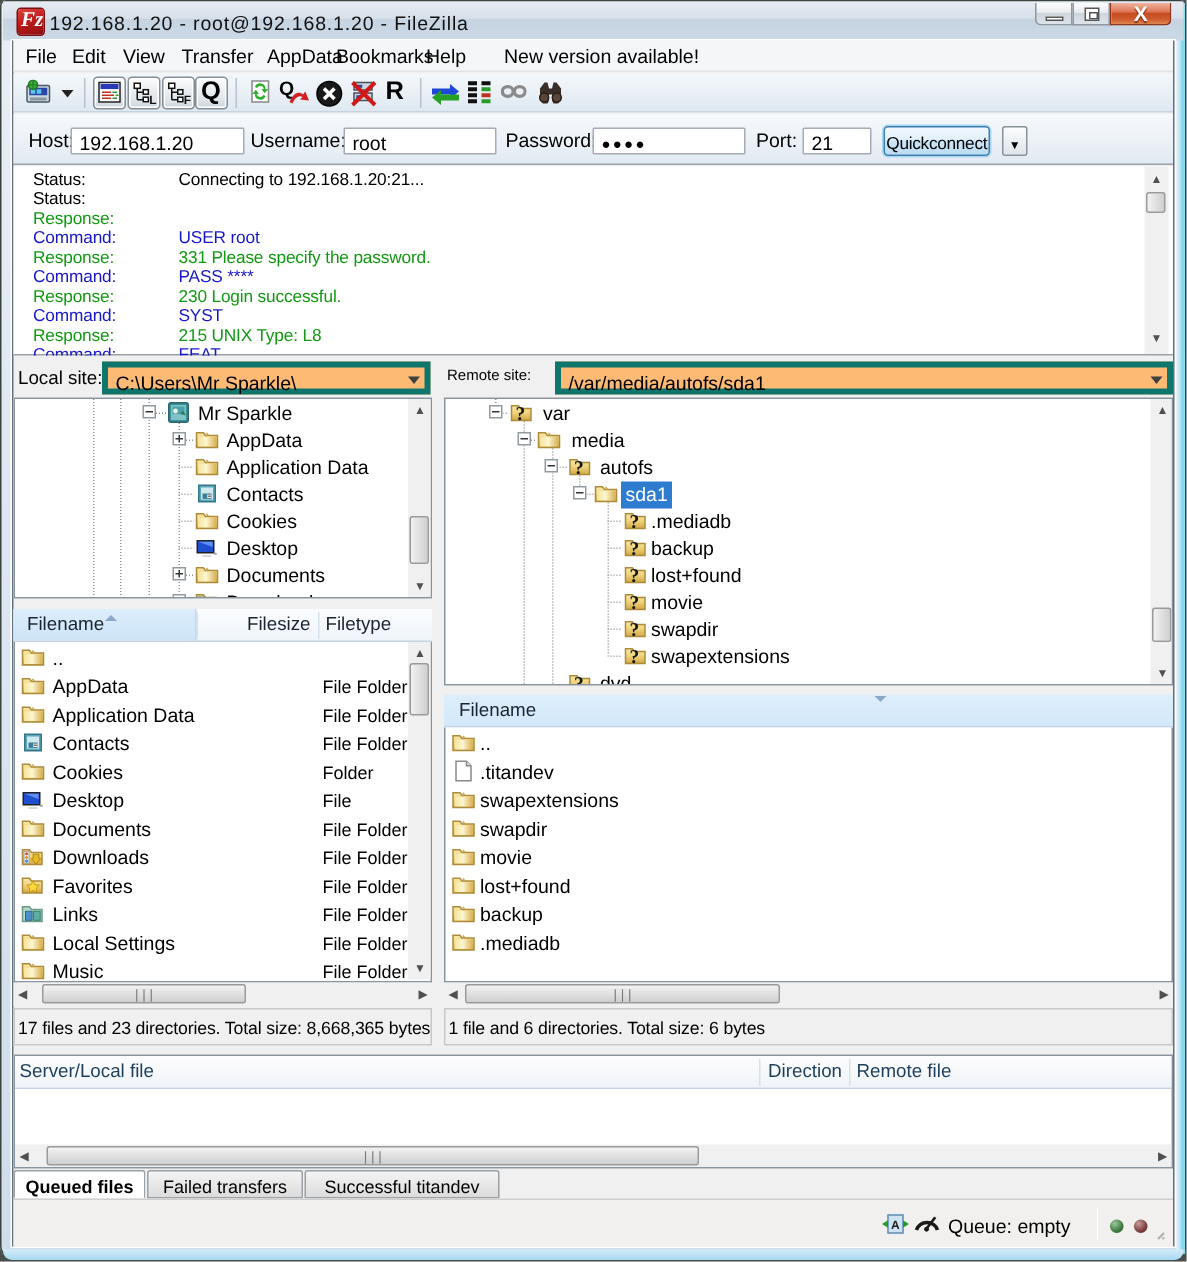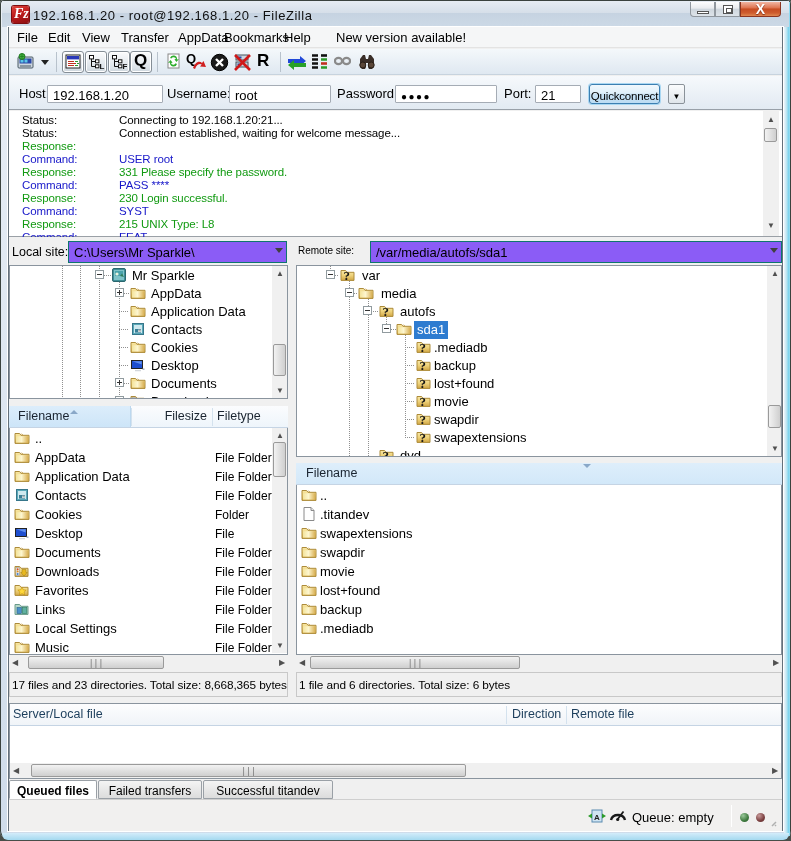--- a/index.html
+++ b/index.html
@@ -47,21 +47,21 @@
 .lr{position:absolute;left:5px;width:750px;height:13px;font-size:11.5px;letter-spacing:-0.1px;white-space:pre}
 .lr b{font-weight:normal;position:absolute;left:8px}
 .lr i{font-style:normal;position:absolute;left:105px}
 .st{color:#000}.rs{color:#119a11}.cm{color:#1717c9}
 
 .vsb{position:absolute;width:16px;background:#f0f0f0}
 .hsb{position:absolute;height:16px;background:#f0f0f0}
 .sbarrow{position:absolute;color:#505050;font-size:8px;width:100%;text-align:center;line-height:10px}
 .vthumb{position:absolute;left:1px;width:13px;background:linear-gradient(90deg,#f2f2f2,#cfcfcf);border:1px solid #9a9a9a;border-radius:2px}
 .hthumb{position:absolute;top:1px;height:13px;background:linear-gradient(180deg,#f2f2f2,#cfcfcf);border:1px solid #9a9a9a;border-radius:2px;text-align:center;color:#777;font-size:9px;line-height:12px}
-.combo{position:absolute;top:-3px;height:22px;background:#8b5cf6;border:1px solid #0f766e;font-size:13px;padding:3px 0 0 5px}
+.combo{position:absolute;top:-3px;height:22px;background:#fdba74;border:4px solid #0f766e;font-size:13px;padding:3px 0 0 5px}
 .cardn{position:absolute;right:3px;top:6px;width:0;height:0;border:4px solid transparent;border-top:5px solid #404040}
 
 .panel{position:absolute;background:#fff;border:1px solid #8a949e}
 
 .lhead{position:absolute;height:22px;background:linear-gradient(180deg,#fbfcfe,#eef5fb);border-bottom:1px solid #c5d4e4;color:#1a2430;font-size:12.5px}
 .hsep{position:absolute;top:2px;width:1px;height:18px;background:#d4e2ee}
 
 .trow{position:absolute;height:18px;font-size:13px;white-space:nowrap}
 .ebox{position:absolute;width:9px;height:9px;background:#fff;border:1px solid #919b9f;top:4px}
 .ebox:before{content:"";position:absolute;left:1px;top:3px;width:5px;height:1px;background:#333}
@@ -264,21 +264,21 @@
     <div class="field" style="left:220px;width:102px">root</div>
     <span class="lbl" style="left:328px">Password:</span>
     <div class="field" style="left:386px;width:102px;letter-spacing:1.5px;font-size:10px;padding-top:5px">●●●●</div>
     <span class="lbl" style="left:495px">Port:</span>
     <div class="field" style="left:526px;width:46px">21</div>
     <div id="qcbtn">Quickconnect</div>
     <div id="qcdrop">▼</div>
   </div>
   <div id="log">
     <div class="lr st" style="top:3px"><b>Status:</b><i>Connecting to 192.168.1.20:21...</i></div>
-    <div class="lr st" style="top:16px"><b>Status:</b><i>Connection established, waiting for welcome message...</i></div>
+    <div class="lr st" style="top:16px"><b>Status:</b></div>
     <div class="lr rs" style="top:29px"><b>Response:</b></div>
     <div class="lr cm" style="top:42px"><b>Command:</b><i>USER root</i></div>
     <div class="lr rs" style="top:55px"><b>Response:</b><i>331 Please specify the password.</i></div>
     <div class="lr cm" style="top:68px"><b>Command:</b><i>PASS ****</i></div>
     <div class="lr rs" style="top:81px"><b>Response:</b><i>230 Login successful.</i></div>
     <div class="lr cm" style="top:94px"><b>Command:</b><i>SYST</i></div>
     <div class="lr rs" style="top:107px"><b>Response:</b><i>215 UNIX Type: L8</i></div>
     <div class="lr cm" style="top:120px;height:6px;overflow:hidden"><b>Command:</b><i>FEAT</i></div>
     <div class="vsb" style="left:754px;top:0;height:125px">
       <div class="sbarrow" style="top:4px">▲</div>

